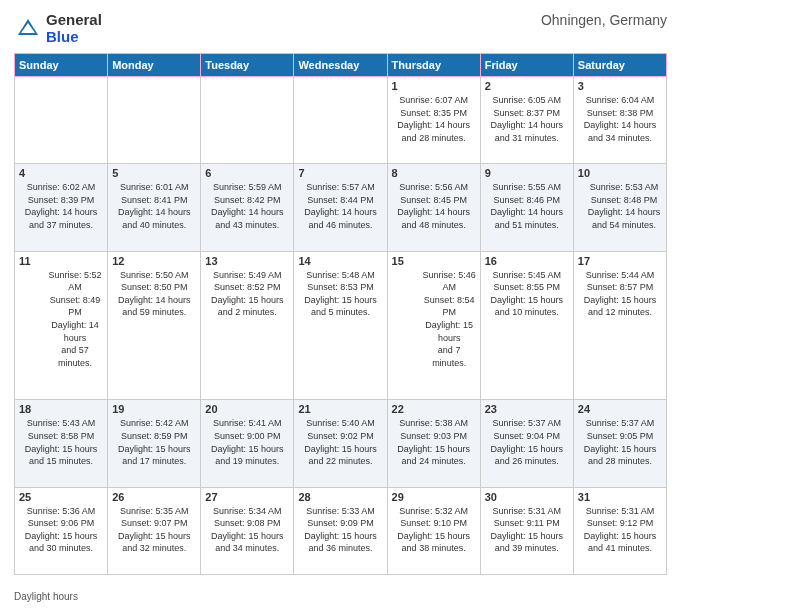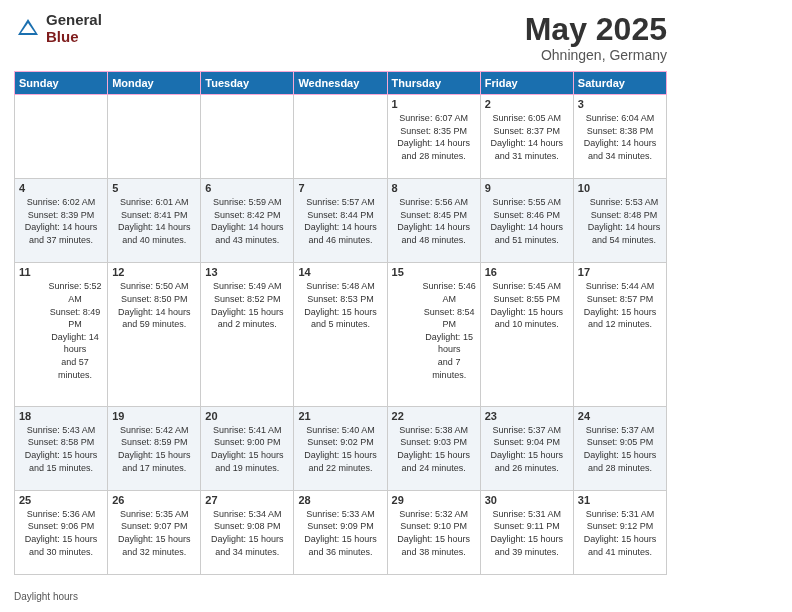--- a/index.html
+++ b/index.html
@@ -34,21 +34,21 @@
       line-height: 1.1;
     }
     .logo-general {
       font-size: 15px;
       font-weight: bold;
       color: #333;
     }
     .logo-blue {
       font-size: 15px;
       font-weight: bold;
-      color: #7f1d1d;
+      color: #1d4ed8;
     }
     .logo-icon {
       width: 28px;
       height: 28px;
     }
     .title-block {
       text-align: right;
     }
     .month-title {
       font-size: 32px;
@@ -115,21 +115,20 @@
       <svg class="logo-icon" viewBox="0 0 28 28">
         <polygon points="14,4 24,20 4,20" fill="#1a6faf"></polygon>
         <polygon points="14,8 21,18 7,18" fill="#fff"></polygon>
       </svg>
       <div class="logo-text">
         <span class="logo-general">General</span>
         <span class="logo-blue">Blue</span>
       </div>
     </div>
     <div class="title-block">
-      <div class="month-title">May 2025</div>
       <div class="subtitle">Ohningen, Germany</div>
     </div>
   </div>
 
   <table class="calendar">
     <thead>
       <tr>
       <th>Sunday</th>
           <th>Monday</th>
           <th>Tuesday</th>

